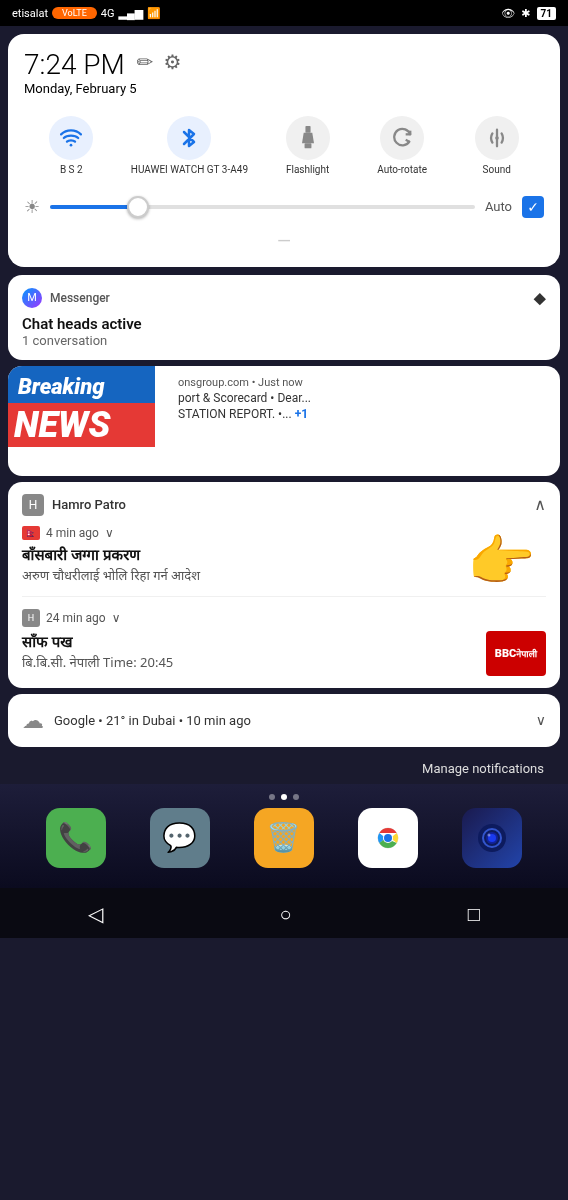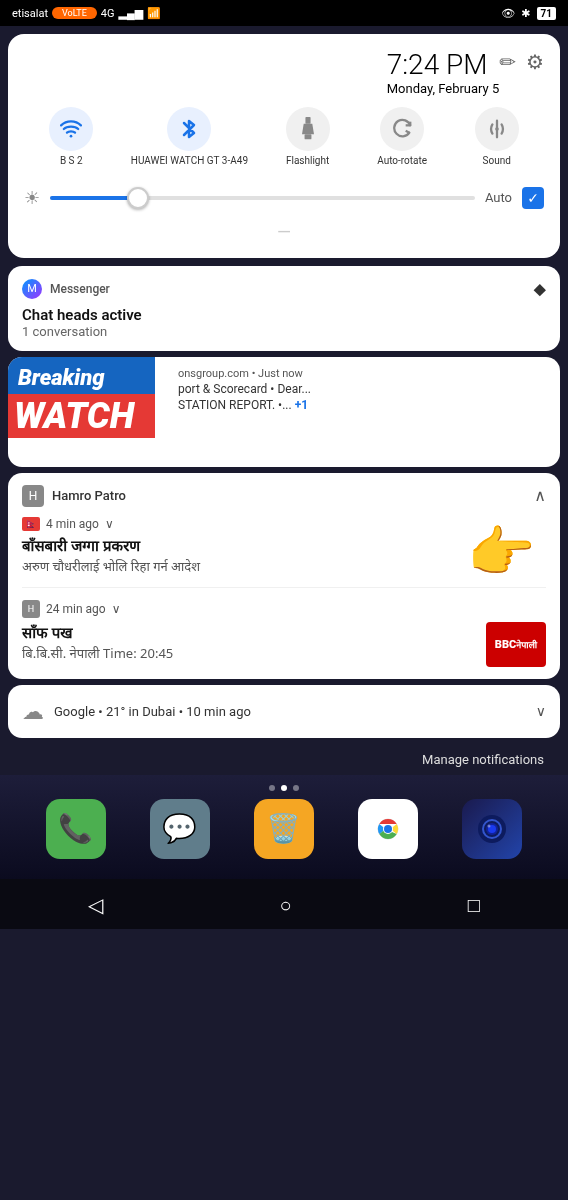--- a/index.html
+++ b/index.html
@@ -36,23 +36,23 @@
 
     
     .quick-settings {
       background: #fff;
       margin: 8px;
       border-radius: 16px;
       padding: 16px;
     }
     .qs-header {
       display: flex;
-      justify-content: flex-end;
+      justify-content: flex-start;
       align-items: flex-start;
-      margin-bottom: 11px;
+      margin-bottom: 20px;
     }
     .qs-time {
       font-size: 28px;
       font-weight: 300;
       color: #000;
       line-height: 1.1;
     }
     .qs-date {
       font-size: 13px;
       color: #000000;
@@ -507,21 +507,21 @@
     </div>
     <span class="notif-stack-icon">⬥</span>
   </div>
   <div class="notif-title">Chat heads active</div>
   <div class="notif-subtitle">1 conversation</div>
 </div>
 
 <div class="breaking-news-card">
   <div class="breaking-banner">
     <div class="breaking-top">Breaking</div>
-    <div class="breaking-bottom">WATCH</div>
+    <div class="breaking-bottom">NEWS</div>
   </div>
   <div class="breaking-news-content">
     <div class="bn-source">onsgroup.com • Just now</div>
     <div class="bn-line">port &amp; Scorecard • Dear...</div>
     <div class="bn-line">
       <span>STATION REPORT. •...</span>
       <span class="bn-plus">+1</span>
     </div>
   </div>
 </div>

